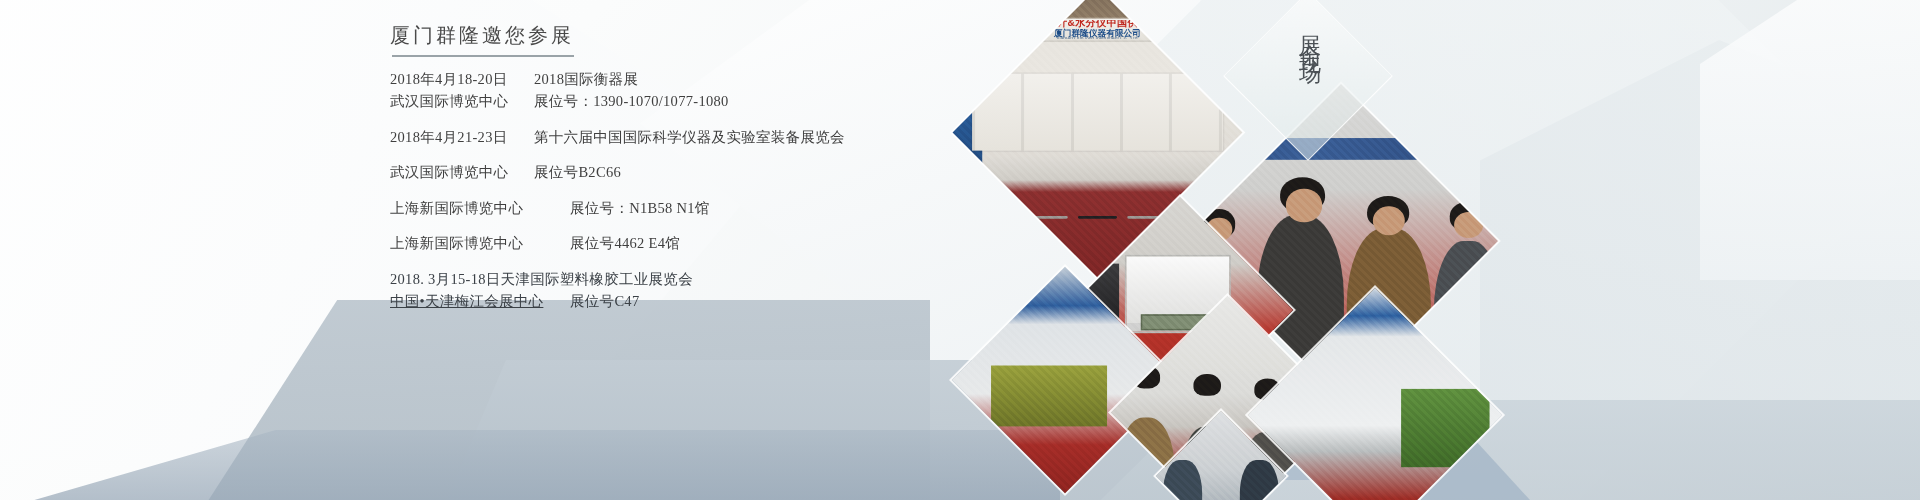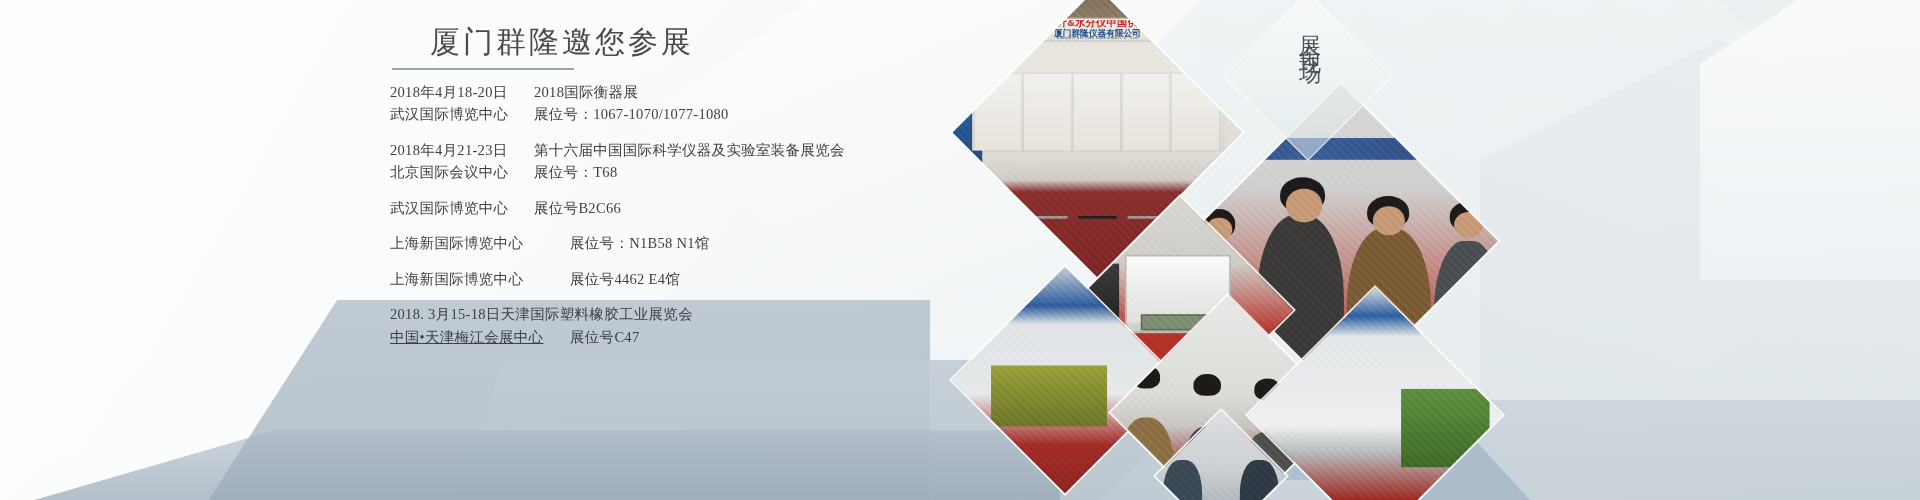--- a/index.html
+++ b/index.html
@@ -82,22 +82,22 @@
     background:linear-gradient(180deg,rgba(168,182,195,.55) 0%,rgba(150,166,182,.75) 100%);
     clip-path:polygon(26% 0%, 100% 0%, 100% 100%, 0% 100%);
   }
 
   
   #info-panel {
     position:absolute; left:390px; top:22px; width:580px; height:460px;
     z-index:5;
   }
   #page-title {
-    font-size:30px; letter-spacing:3px; color:#4a4a4a;
-    font-weight:400; line-height:1.3;margin-left:40px;
+    font-size:20px; letter-spacing:3px; color:#4a4a4a;
+    font-weight:400; line-height:1.3;
   }
   #title-rule {
     width:182px; height:2px; background:#9aa3a8;
     margin:7px 0 11px 2px;
   }
   .event-block { margin-bottom:13px; }
   .event-row { display:flex; align-items:baseline; white-space:nowrap;
                line-height:1.55; color:#3f3f3f; font-size:14.5px; }
   .ev-date   { min-width:132px; letter-spacing:.3px; }
   .ev-name   { padding-left:12px; letter-spacing:.3px; }
@@ -237,32 +237,28 @@
     <div id="page-title">厦门群隆邀您参展</div>
     <div id="title-rule"></div>
 
     <div class="event-block">
       <div class="event-row">
         <span class="ev-date">2018年4月18-20日</span>
         <span class="ev-name">2018国际衡器展</span>
       </div>
       <div class="event-row">
         <span class="ev-venue">武汉国际博览中心</span>
-        <span class="ev-booth">展位号：1067-1070/1077-1080</span>
+        <span class="ev-booth">展位号：1390-1070/1077-1080</span>
       </div>
     </div>
 
     <div class="event-block">
       <div class="event-row">
         <span class="ev-date">2018年4月21-23日</span>
         <span class="ev-name">第十六届中国国际科学仪器及实验室装备展览会</span>
-      </div>
-      <div class="event-row">
-        <span class="ev-venue">北京国际会议中心</span>
-        <span class="ev-booth">展位号：T68</span>
       </div>
     </div>
 
     <div class="event-block">
       <div class="event-row">
         <span class="ev-venue">武汉国际博览中心</span>
         <span class="ev-booth">展位号B2C66</span>
       </div>
     </div>
 

